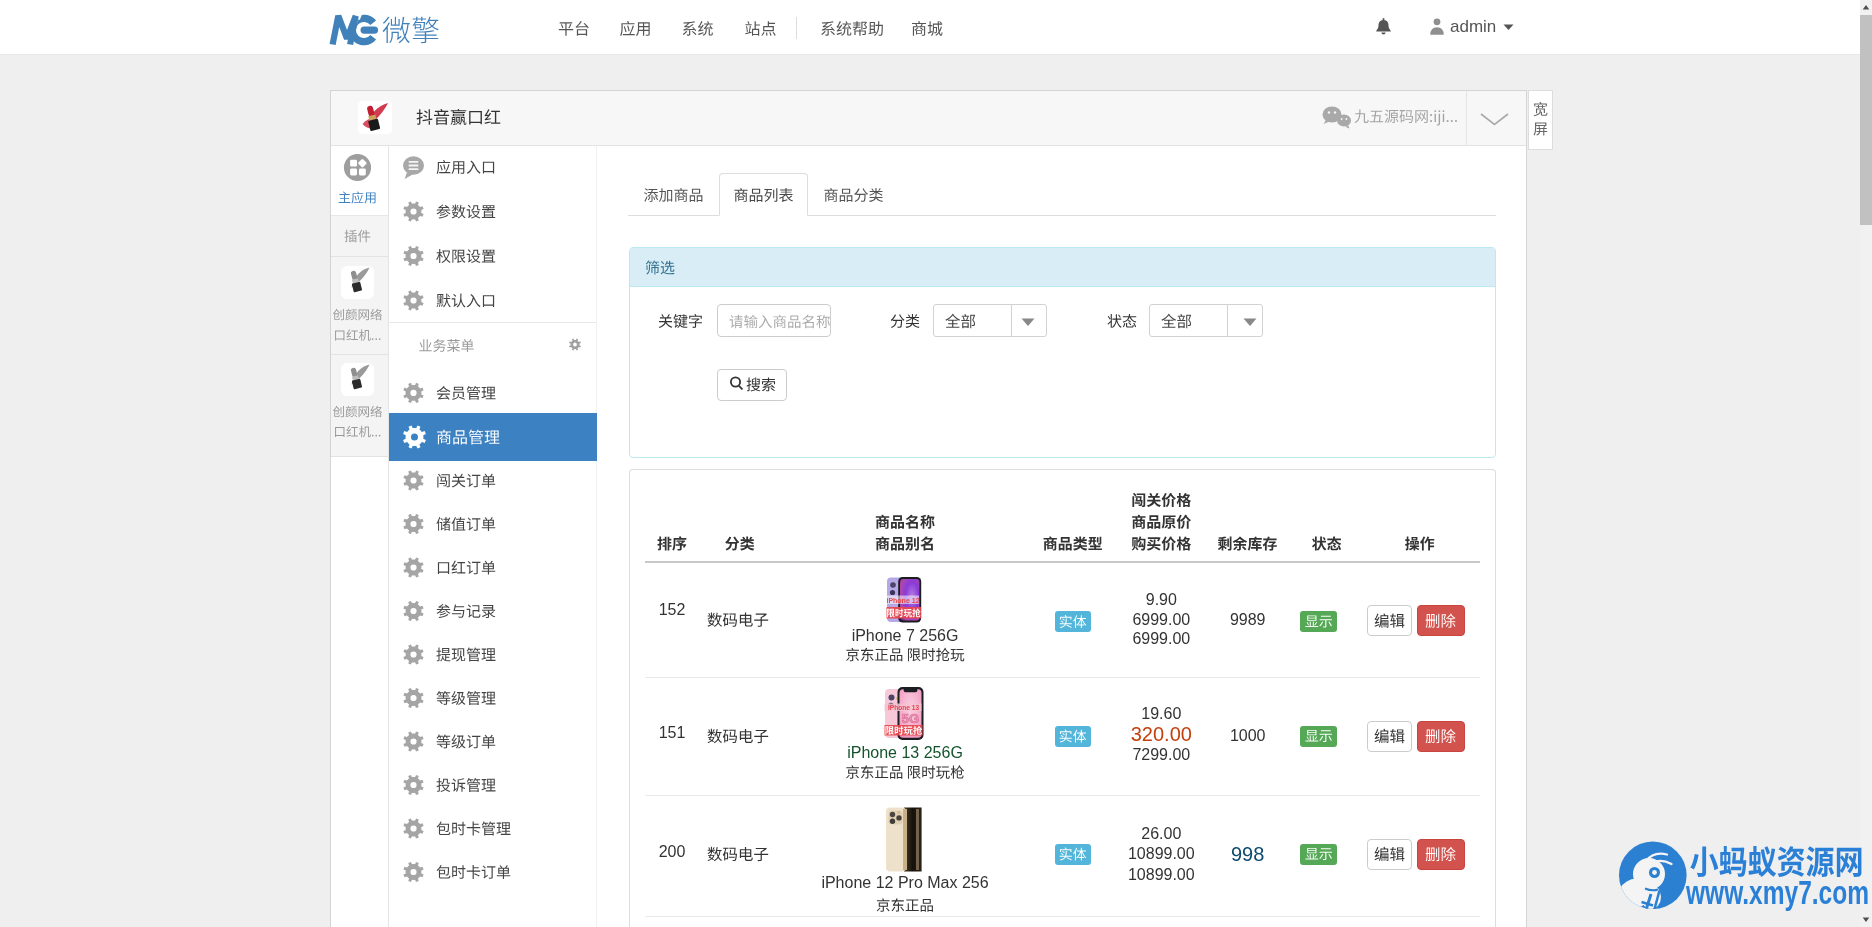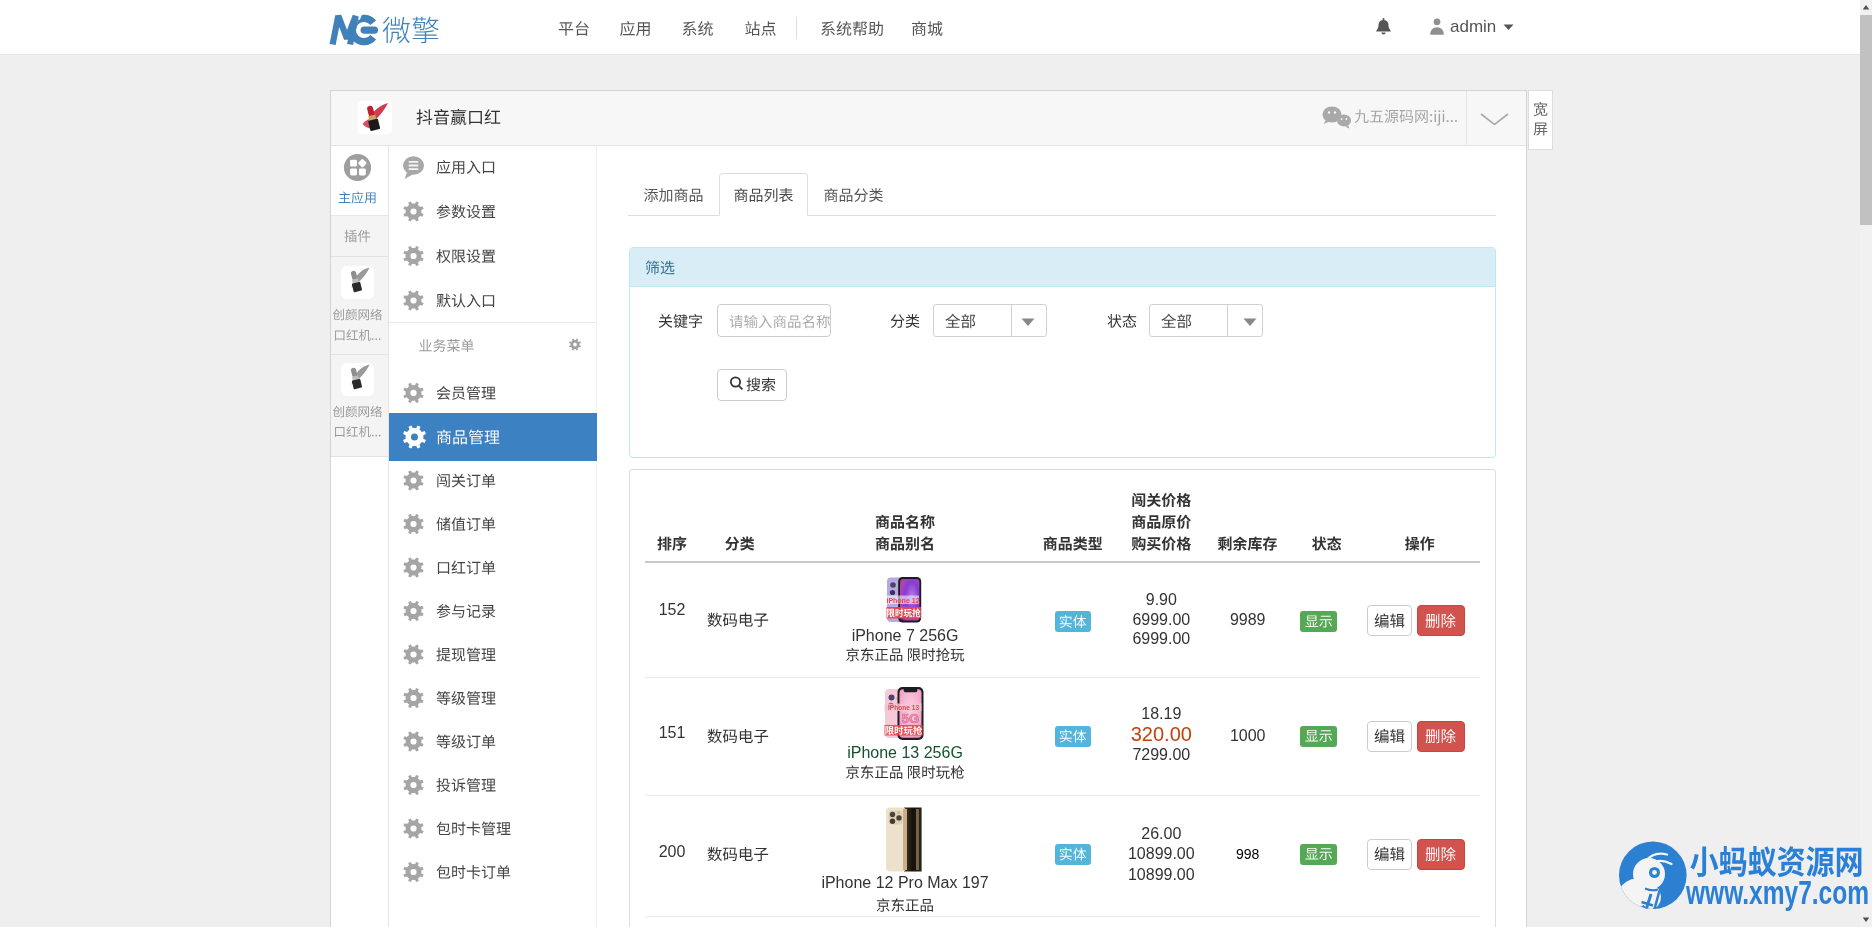--- a/index.html
+++ b/index.html
@@ -59,36 +59,36 @@
 <div class="abs" style="left:1416.5px;top:605.2px;width:48px;height:31px;background:#d2524e;border:1px solid #c9443f;border-radius:4px"></div>
 <div class="abs" style="left:1367.0px;top:720.5px;width:45px;height:31px;background:#fff;border:1px solid #ccc;border-radius:4px"></div>
 <div class="abs" style="left:1416.5px;top:720.5px;width:48px;height:31px;background:#d2524e;border:1px solid #c9443f;border-radius:4px"></div>
 <div class="abs" style="left:1367.0px;top:838.5px;width:45px;height:31px;background:#fff;border:1px solid #ccc;border-radius:4px"></div>
 <div class="abs" style="left:1416.5px;top:838.5px;width:48px;height:31px;background:#d2524e;border:1px solid #c9443f;border-radius:4px"></div>
 <div class="abs" style="left:1860px;top:0;width:12px;height:927px;background:#f1f1f1"></div>
 <div class="abs" style="left:1860px;top:15px;width:12px;height:210px;background:#c1c1c1"></div>
 <div class="ltx" style="left:1450.0px;top:13.8px;font-size:17px;color:#555;line-height:25.5px;font-weight:normal">admin</div>
 <div class="ltx ctr" style="left:905.0px;top:624.0px;font-size:16px;color:#333;line-height:24.0px;font-weight:normal">iPhone 7 256G</div>
 <div class="ltx ctr" style="left:905.0px;top:741.0px;font-size:16px;color:#14532d;line-height:24.0px;font-weight:normal">iPhone 13 256G</div>
-<div class="ltx ctr" style="left:905.0px;top:871.0px;font-size:16px;color:#333;line-height:24.0px;font-weight:normal">iPhone 12 Pro Max 197</div>
+<div class="ltx ctr" style="left:905.0px;top:871.0px;font-size:16px;color:#333;line-height:24.0px;font-weight:normal">iPhone 12 Pro Max 256</div>
 <div class="ltx ctr" style="left:672.0px;top:598.3px;font-size:16px;color:#333;line-height:24.0px;font-weight:normal">152</div>
 <div class="ltx ctr" style="left:672.0px;top:721.0px;font-size:16px;color:#333;line-height:24.0px;font-weight:normal">151</div>
 <div class="ltx ctr" style="left:672.0px;top:840.0px;font-size:16px;color:#333;line-height:24.0px;font-weight:normal">200</div>
 <div class="ltx ctr" style="left:1161.3px;top:588.0px;font-size:16px;color:#333;line-height:24.0px;font-weight:normal">9.90</div>
 <div class="ltx ctr" style="left:1161.3px;top:607.6px;font-size:16px;color:#333;line-height:24.0px;font-weight:normal">6999.00</div>
 <div class="ltx ctr" style="left:1161.3px;top:627.0px;font-size:16px;color:#333;line-height:24.0px;font-weight:normal">6999.00</div>
-<div class="ltx ctr" style="left:1161.3px;top:701.5px;font-size:16px;color:#333;line-height:24.0px;font-weight:normal">18.19</div>
+<div class="ltx ctr" style="left:1161.3px;top:701.5px;font-size:16px;color:#333;line-height:24.0px;font-weight:normal">19.60</div>
 <div class="ltx ctr" style="left:1161.3px;top:722.0px;font-size:20px;color:#c2410c;line-height:24.0px;font-weight:normal">320.00</div>
 <div class="ltx ctr" style="left:1161.3px;top:742.5px;font-size:16px;color:#333;line-height:24.0px;font-weight:normal">7299.00</div>
 <div class="ltx ctr" style="left:1161.3px;top:821.5px;font-size:16px;color:#333;line-height:24.0px;font-weight:normal">26.00</div>
 <div class="ltx ctr" style="left:1161.3px;top:842.0px;font-size:16px;color:#333;line-height:24.0px;font-weight:normal">10899.00</div>
 <div class="ltx ctr" style="left:1161.3px;top:862.5px;font-size:16px;color:#333;line-height:24.0px;font-weight:normal">10899.00</div>
 <div class="ltx ctr" style="left:1247.7px;top:607.6px;font-size:16px;color:#333;line-height:24.0px;font-weight:normal">9989</div>
 <div class="ltx ctr" style="left:1247.7px;top:724.0px;font-size:16px;color:#333;line-height:24.0px;font-weight:normal">1000</div>
-<div class="ltx ctr" style="left:1247.7px;top:842.0px;font-size:14px;color:#000000;line-height:24.0px;font-weight:normal">998</div>
+<div class="ltx ctr" style="left:1247.7px;top:842.0px;font-size:20px;color:#0c4a6e;line-height:24.0px;font-weight:normal">998</div>
 <svg class="abs" style="left:0;top:0;z-index:40" width="1872" height="927" viewBox="0 0 1872 927">
     <defs>
 <radialGradient id="scr1" cx="0.62" cy="0.42" r="0.85">
 <stop offset="0" stop-color="#b57fe0"></stop>
         <stop offset="0.4" stop-color="#8a3bd8"></stop>
         <stop offset="0.75" stop-color="#b048a8"></stop>
         <stop offset="1" stop-color="#2d0a5e"></stop>
 </radialGradient>
 <radialGradient id="scr2" cx="0.5" cy="0.4" r="0.9">
 <stop offset="0" stop-color="#fbd2e2"></stop>

